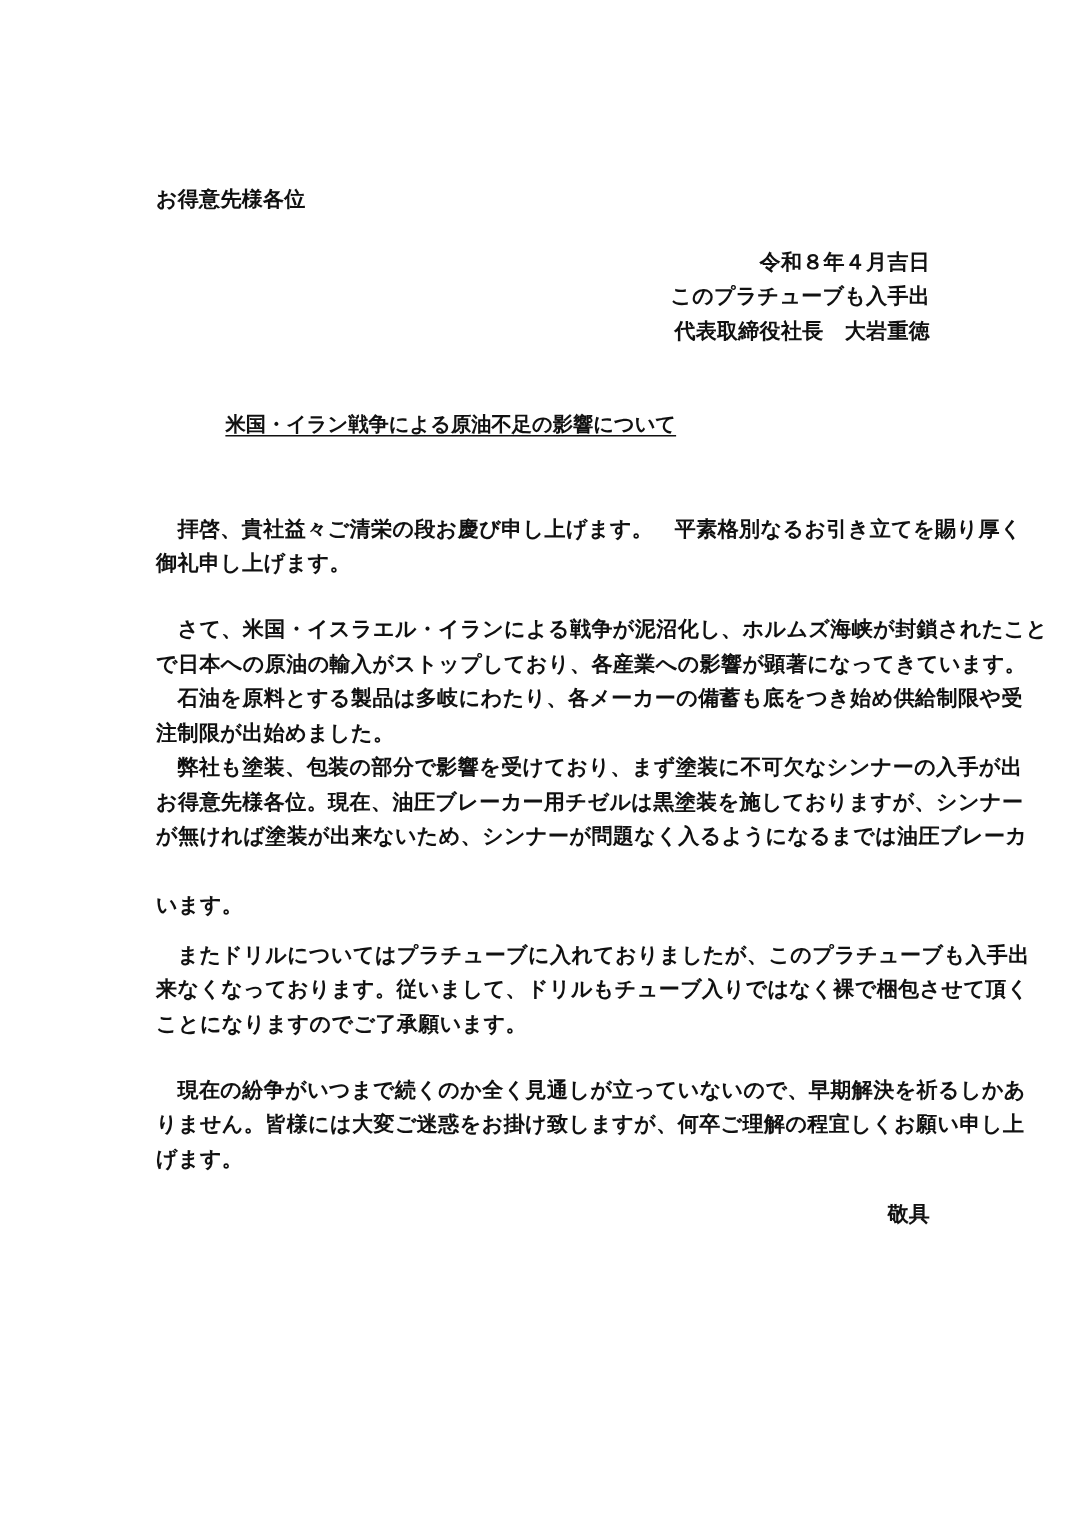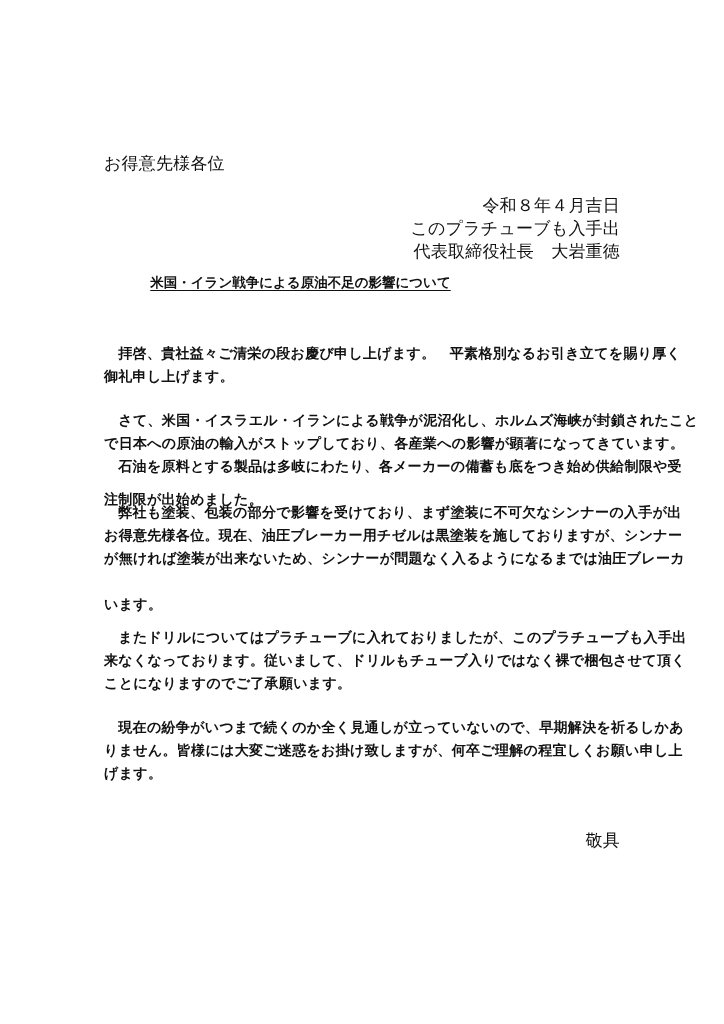--- a/index.html
+++ b/index.html
@@ -1,19 +1,19 @@
 <!DOCTYPE html>
 <html><head>
 <meta charset="utf-8">
 <style>
   html, body { margin: 0; padding: 0; background: #ffffff; }
   body { width: 724px; height: 1024px; position: relative; overflow: hidden;
          font-family: "DejaVu Serif", "Liberation Serif", serif; color: #111; }
   .page { position: absolute; left: 0; top: 0; width: 724px; height: 1024px; background: #fff; }
-  .line { position: absolute; font-size: 17px; line-height: 20px; white-space: nowrap; font-weight: normal; letter-spacing: 0.2px; margin-top: 30px; }
+  .line { position: absolute; font-size: 14px; line-height: 20px; white-space: nowrap; font-weight: bold; letter-spacing: 0.2px; }
   .left { left: 104px; }
   .right { right: 104px; text-align: right; }
   .title { position: absolute; left: 0; width: 601px; text-align: center; top: 274px; font-size: 13.5px; font-weight: bold; }
   .title span { text-decoration: underline; text-underline-offset: 3px; }
   .body-line { position: absolute; left: 104px; width: 518px; font-size: 14px; line-height: 20px; font-weight: bold; white-space: nowrap; letter-spacing: 0.3px; }
 </style>
 </head>
 <body>
 
 <div class="page">
@@ -27,21 +27,21 @@
   <div class="title">
     <span>米国・イラン戦争による原油不足の影響について</span>
   </div>
 
   <div class="body-line" style="top:343px;">　拝啓、貴社益々ご清栄の段お慶び申し上げます。　平素格別なるお引き立てを賜り厚く</div>
   <div class="body-line" style="top:366px;">御礼申し上げます。</div>
 
   <div class="body-line" style="top:410px;">　さて、米国・イスラエル・イランによる戦争が泥沼化し、ホルムズ海峡が封鎖されたこと</div>
   <div class="body-line" style="top:433px;">で日本への原油の輸入がストップしており、各産業への影響が顕著になってきています。</div>
   <div class="body-line" style="top:456px;text-align:right;">　石油を原料とする製品は多岐にわたり、各メーカーの備蓄も底をつき始め供給制限や受</div>
-  <div class="body-line" style="top:479px;margin-top:10px;">注制限が出始めました。</div>
+  <div class="body-line" style="top:479px;">注制限が出始めました。</div>
   <div class="body-line" style="top:502px;">　弊社も塗装、包装の部分で影響を受けており、まず塗装に不可欠なシンナーの入手が出</div>
   <div class="body-line" style="top:525px;">お得意先様各位。現在、油圧ブレーカー用チゼルは黒塗装を施しておりますが、シンナー</div>
   <div class="body-line" style="top:548px;">が無ければ塗装が出来ないため、シンナーが問題なく入るようになるまでは油圧ブレーカ</div>
   <div class="body-line" style="top:594px;">います。</div>
 
   <div class="body-line" style="top:627px;">　またドリルについてはプラチューブに入れておりましたが、このプラチューブも入手出</div>
   <div class="body-line" style="top:650px;">来なくなっております。従いまして、ドリルもチューブ入りではなく裸で梱包させて頂く</div>
   <div class="body-line" style="top:673px;">ことになりますのでご了承願います。</div>
 
   <div class="body-line" style="top:740px;">りません。皆様には大変ご迷惑をお掛け致しますが、何卒ご理解の程宜しくお願い申し上</div>

